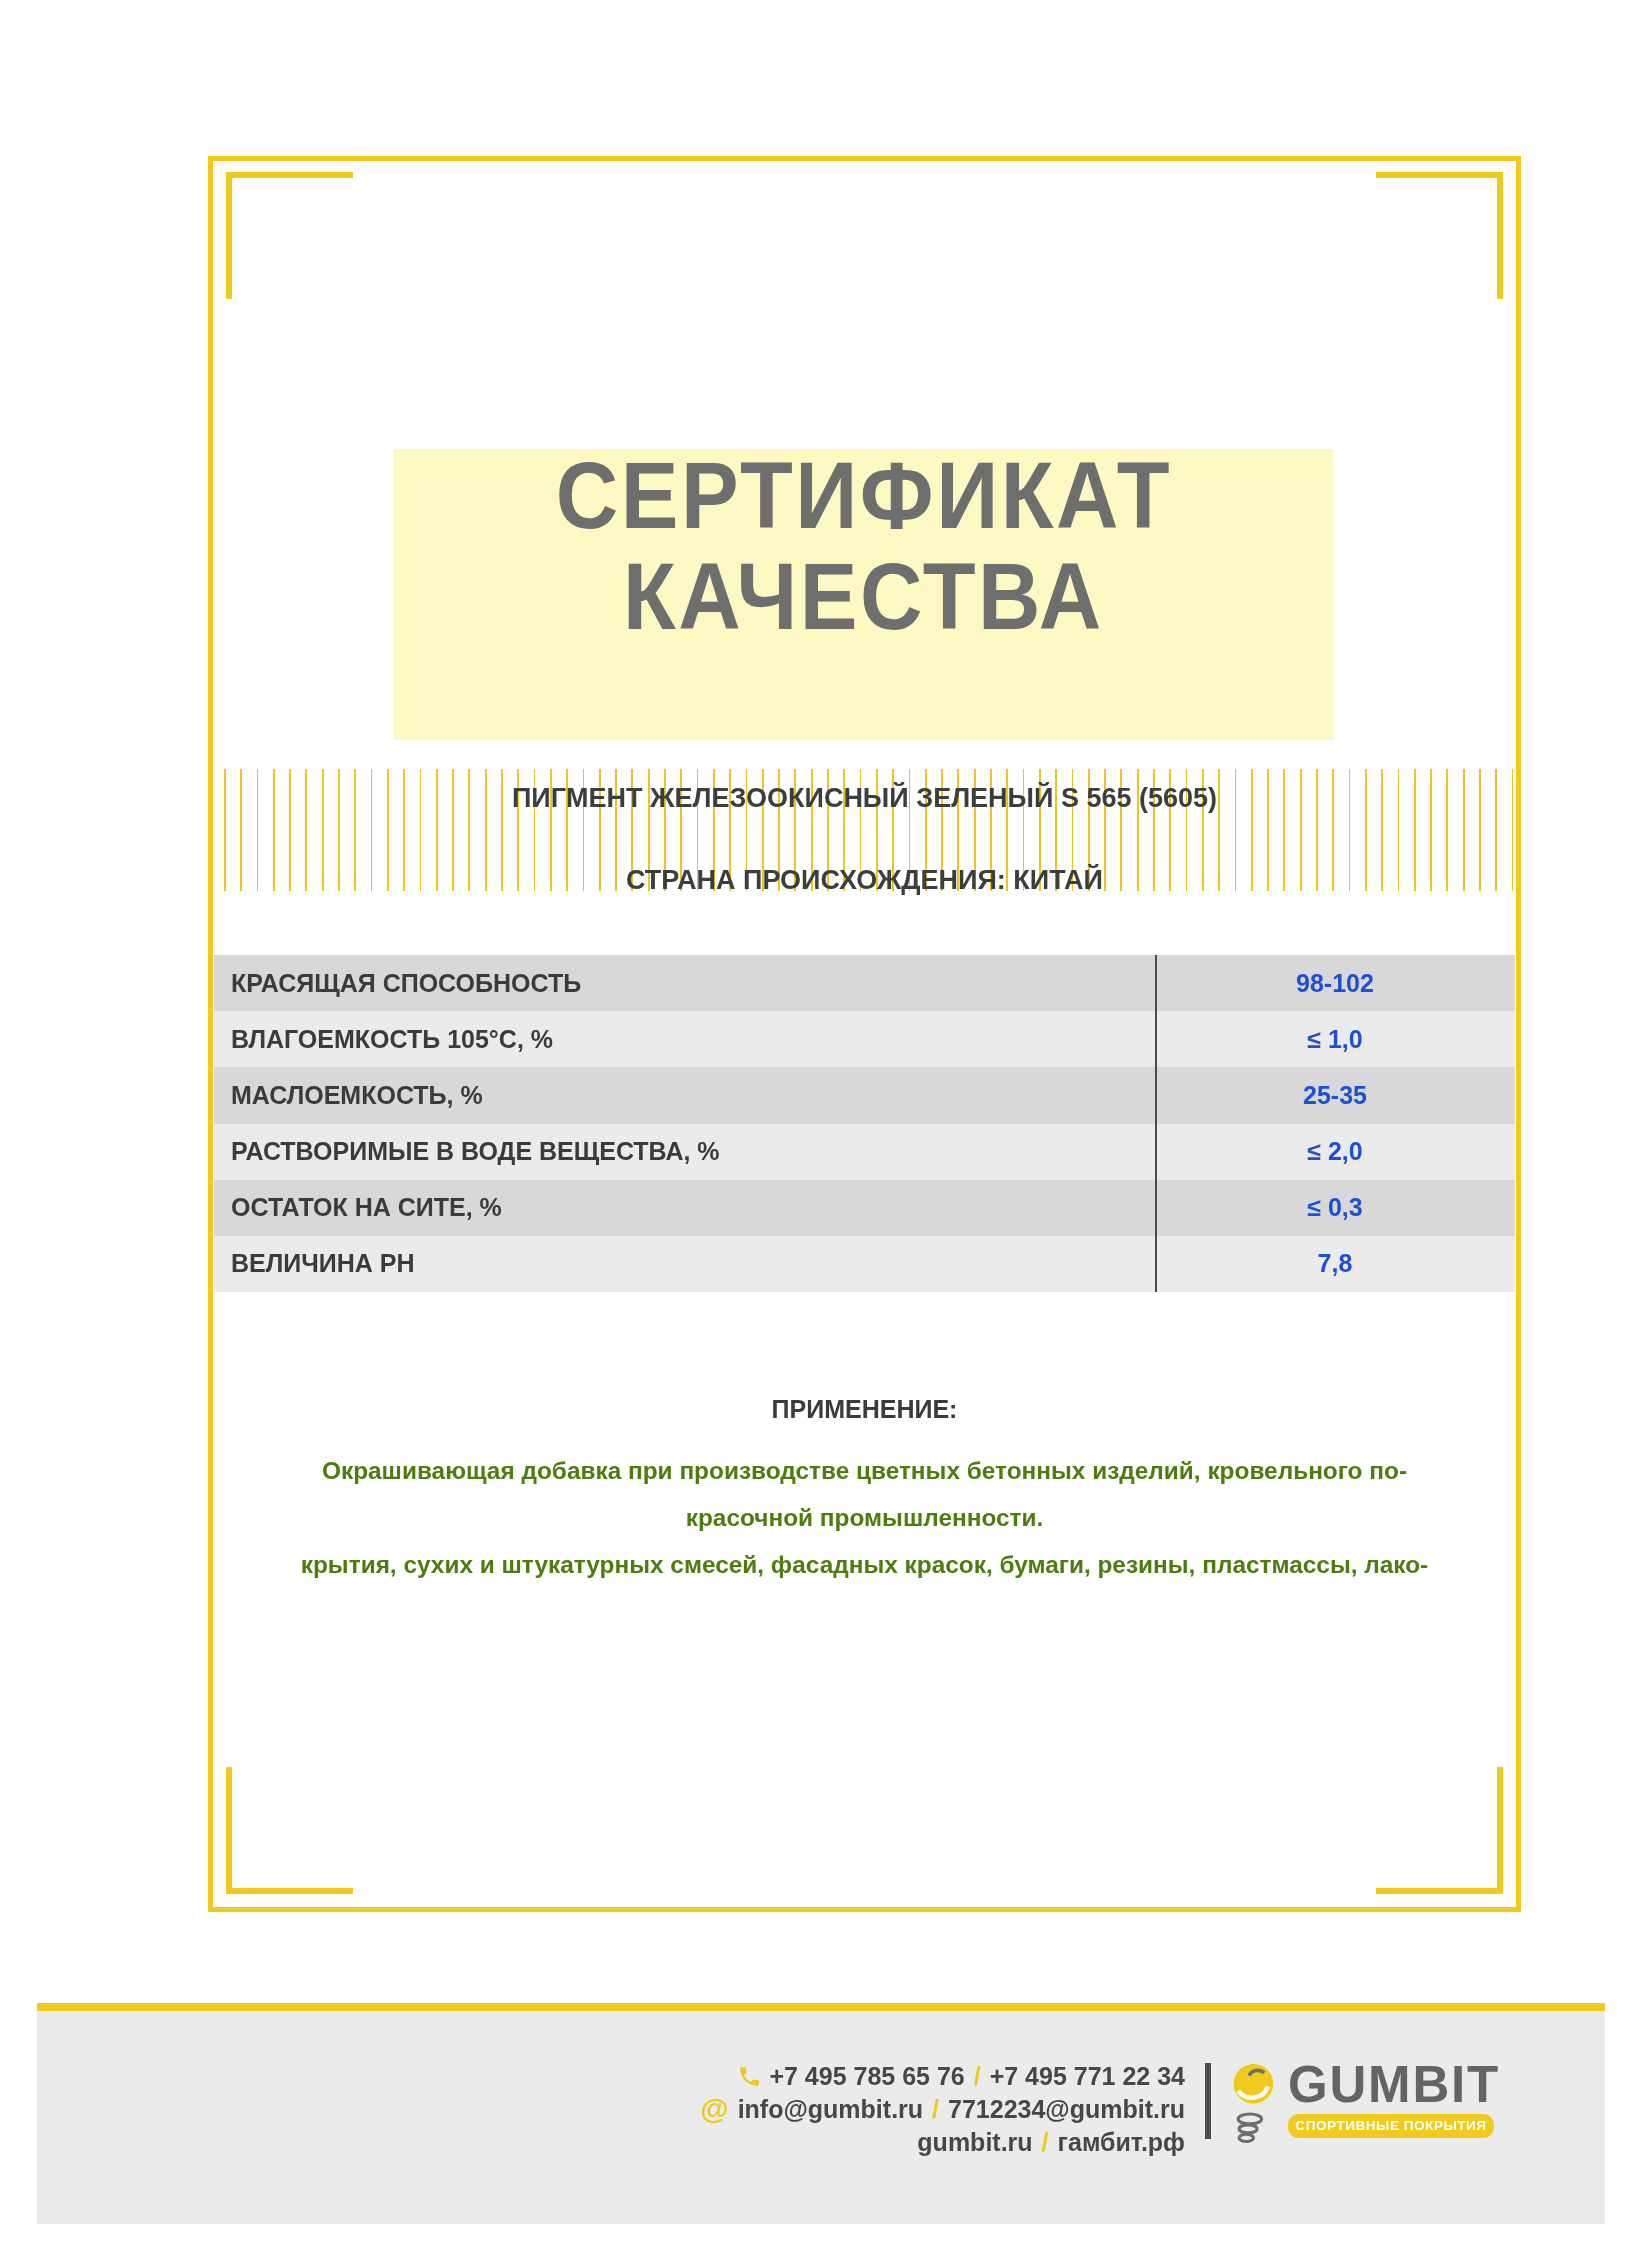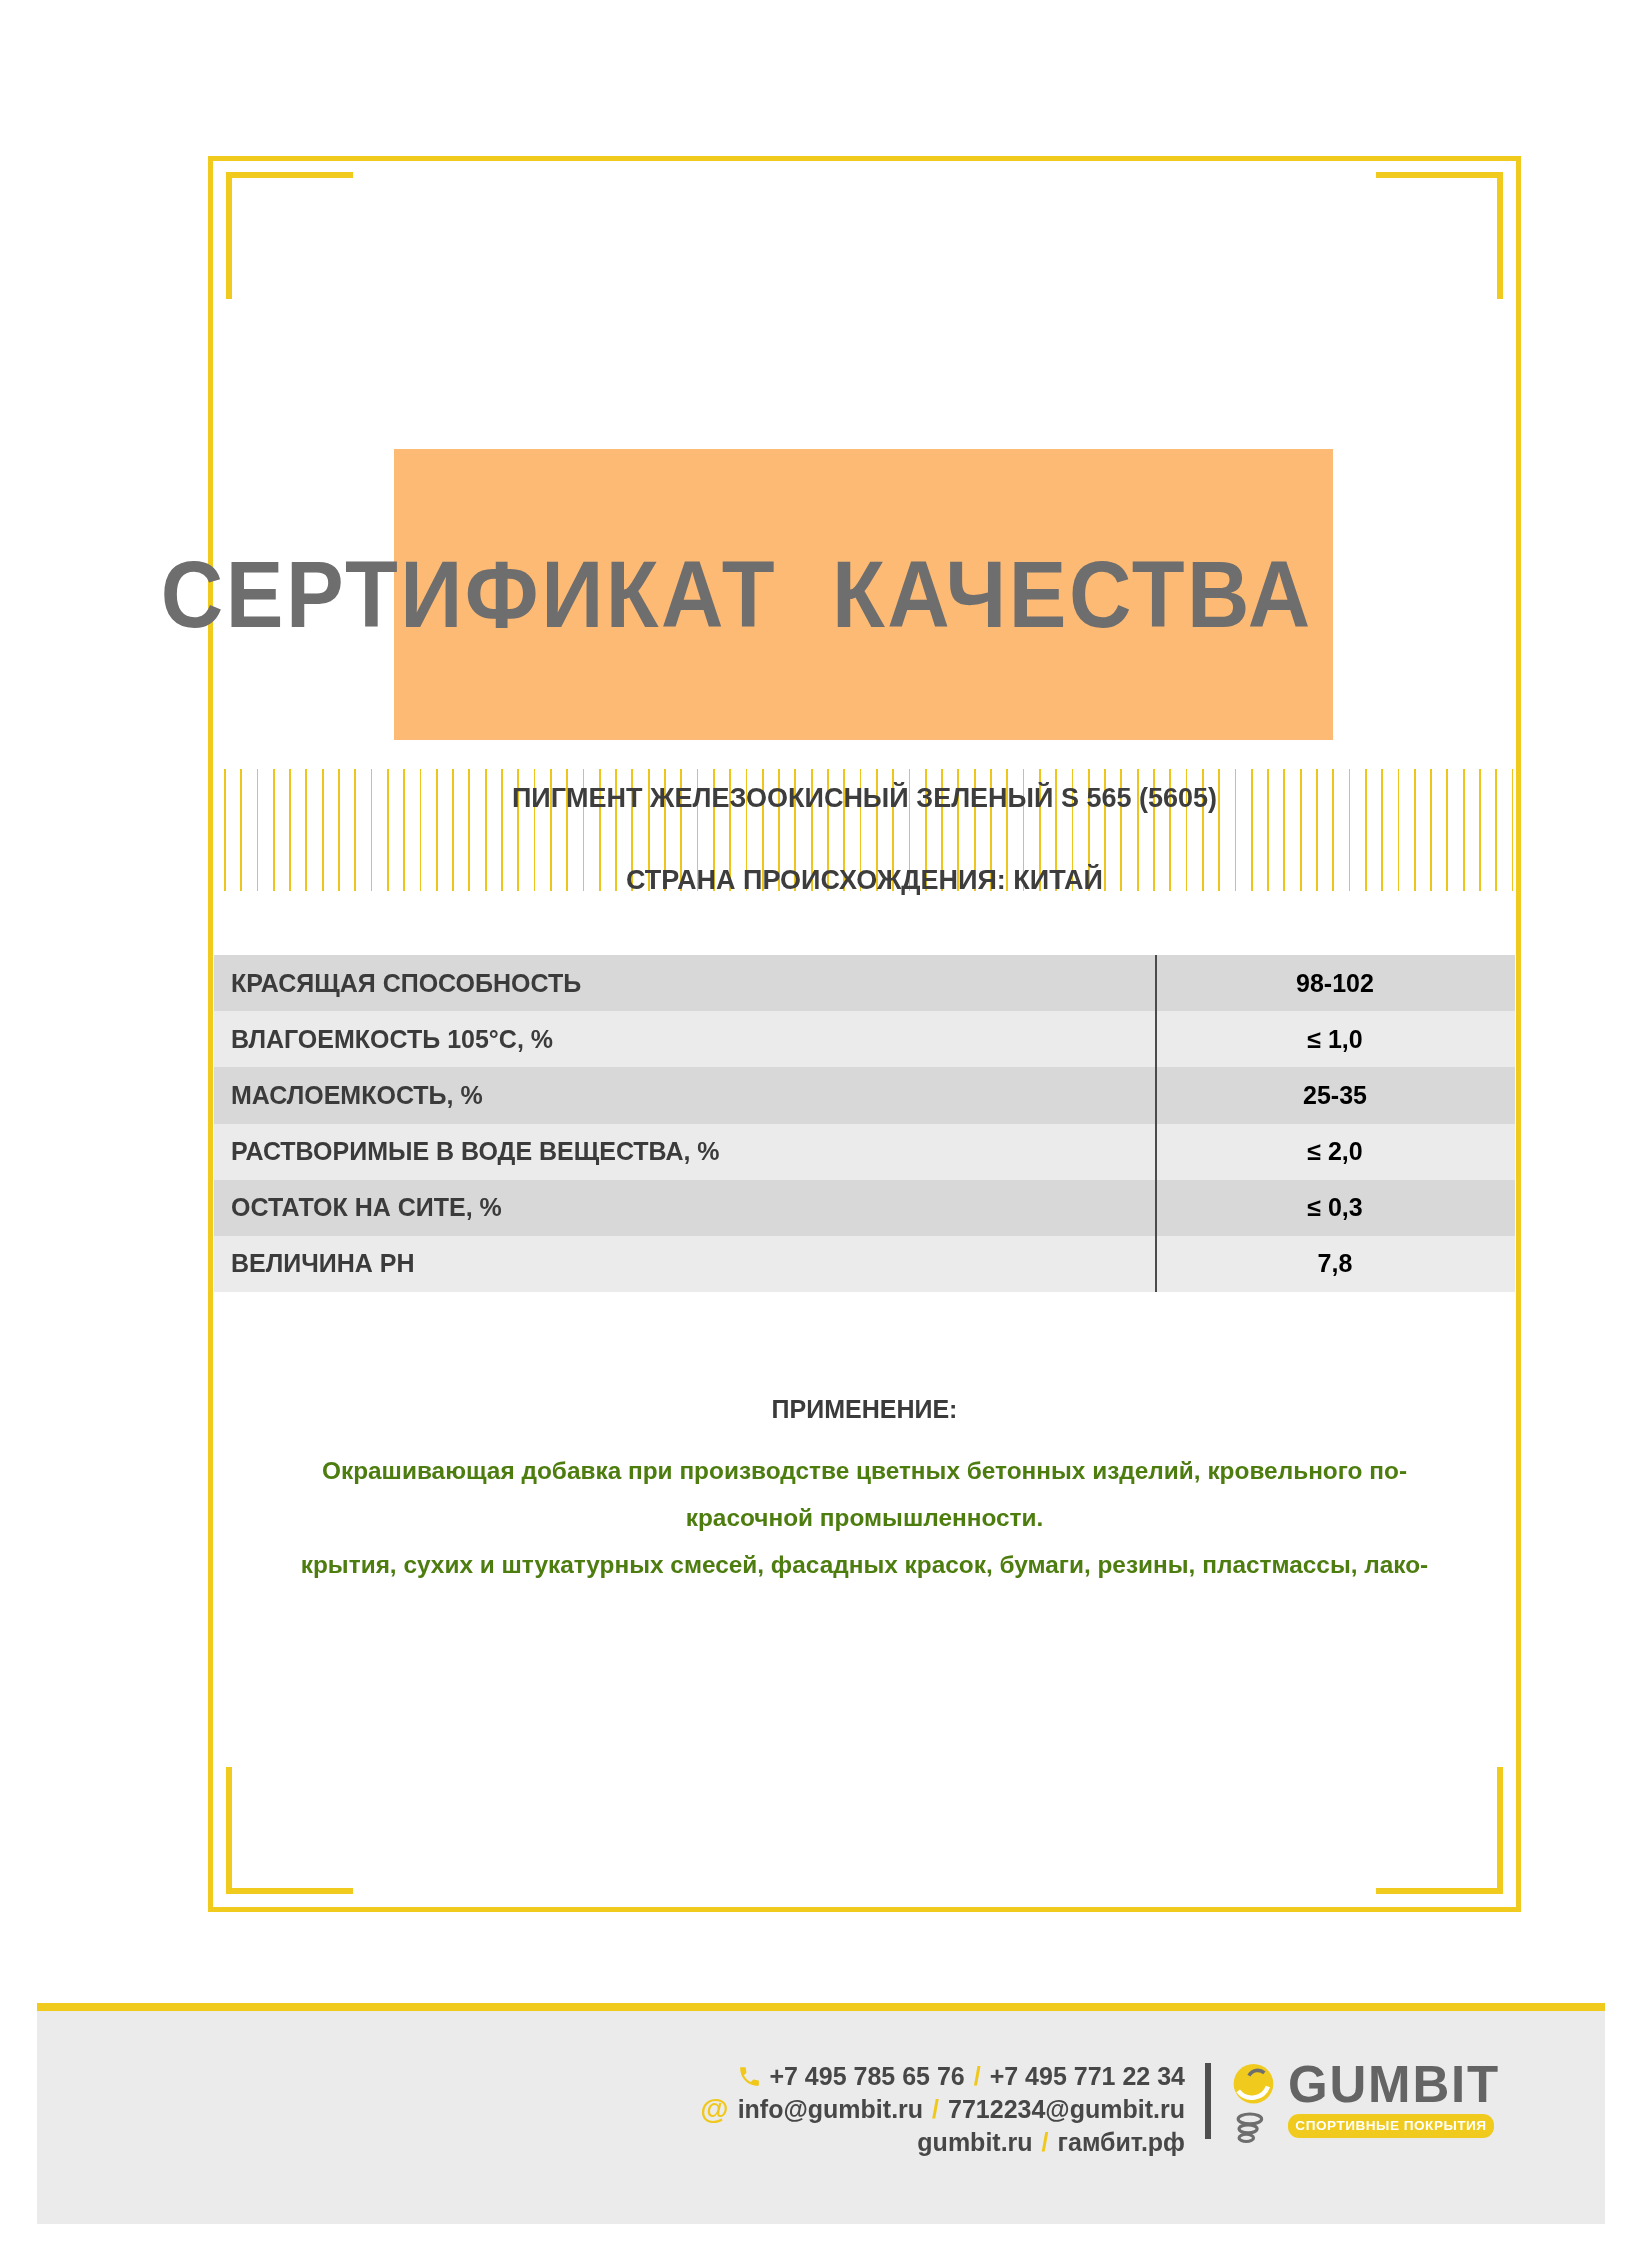--- a/index.html
+++ b/index.html
@@ -28,23 +28,23 @@
   .bracket.tl { left: 226px;  top: 172px;  border-left: 6.3px solid #F0CB1E; border-top: 6.3px solid #F0CB1E; }
   .bracket.tr { left: 1376px; top: 172px;  border-right: 6.3px solid #F0CB1E; border-top: 6.3px solid #F0CB1E; }
   .bracket.bl { left: 226px;  top: 1767px; border-left: 6.3px solid #F0CB1E; border-bottom: 6.3px solid #F0CB1E; }
   .bracket.br { left: 1376px; top: 1767px; border-right: 6.3px solid #F0CB1E; border-bottom: 6.3px solid #F0CB1E; }
 
   
   .banner {
     position: absolute;
     left: 394px; top: 449px;
     width: 939px; height: 291px;
-    background: #fdba74;
-    display: flex; flex-direction: row;
-    align-items: center; justify-content: flex-end;
+    background: #fef9c3;
+    display: flex; flex-direction: column;
+    align-items: center; justify-content: flex-start;
     gap: 7.2px;
   }
   .banner .title-line {
     color: #6E6E6E;
     font-size: 94px;
     font-weight: 700;
     letter-spacing: 2.7px;
     line-height: 1.0;
     transform: scaleX(0.92);
     white-space: nowrap;
@@ -86,21 +86,21 @@
   .spec-label {
     flex: 1;
     padding-left: 17px;
     color: #3B3B3B;
     font-size: 25px;
     font-weight: 700;
   }
   .spec-value {
     width: 360px;
     text-align: center;
-    color: #000000;
+    color: #1d4ed8;
     font-size: 25px;
     font-weight: 700;
   }
   .col-divider {
     position: absolute;
     left: 941px; top: 0;
     width: 1.8px; height: 337px;
     background: #4B4B4B;
   }
 

